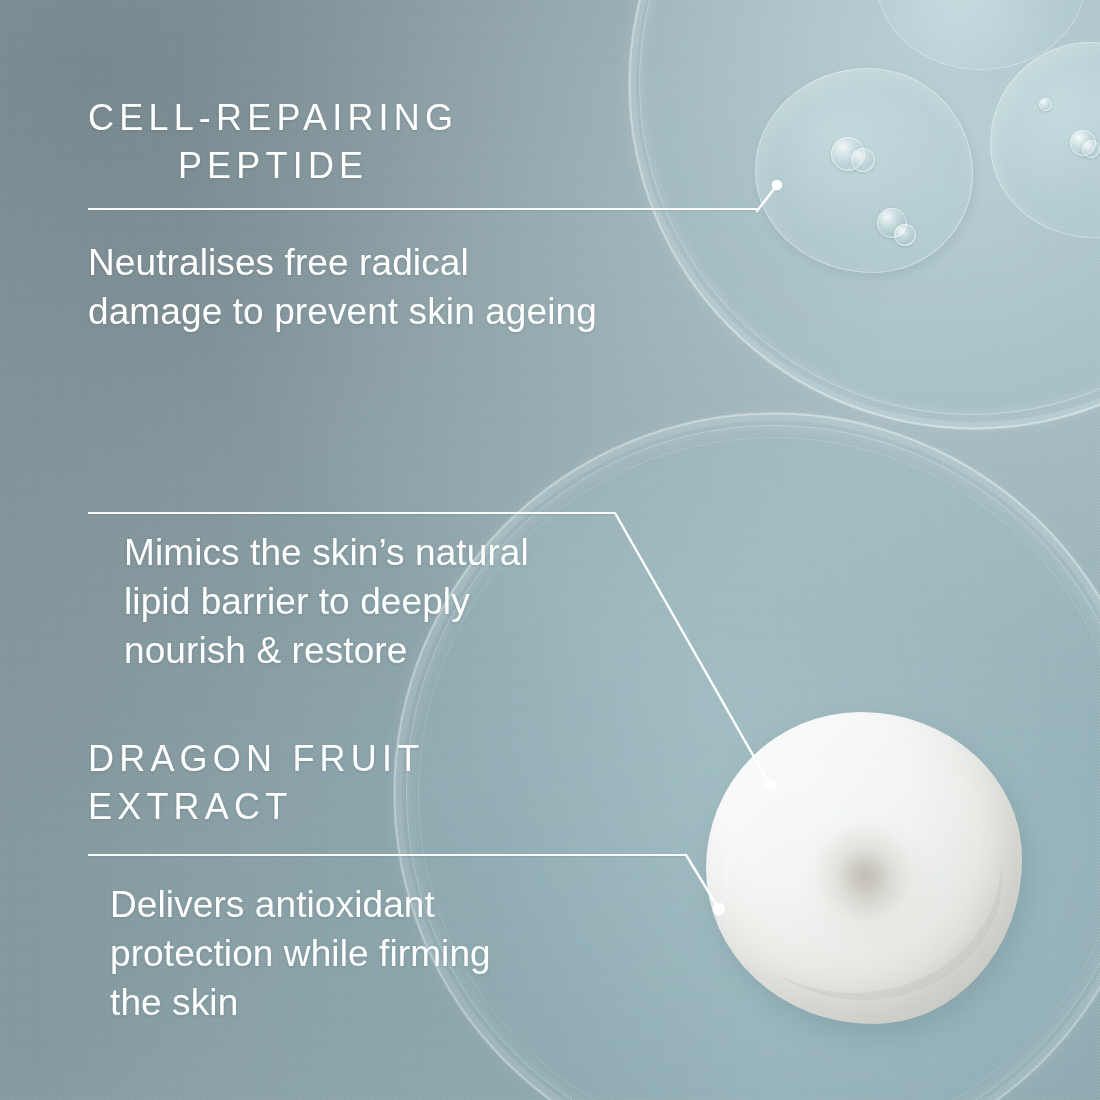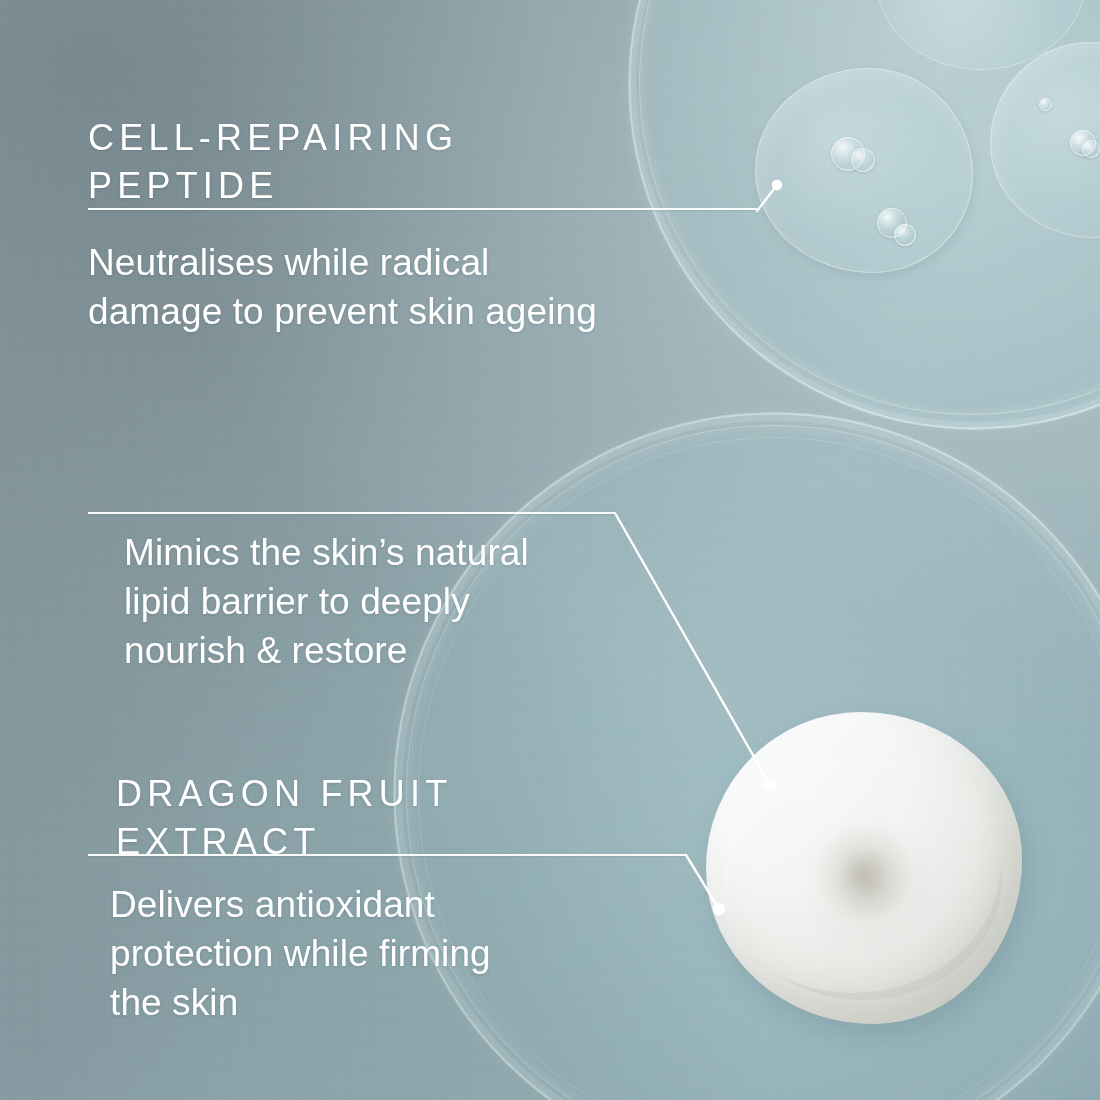--- a/index.html
+++ b/index.html
@@ -178,23 +178,23 @@
   .body {
     color: #ffffff;
     font-size: 37px;
     font-weight: 300;
     letter-spacing: 0.1px;
     line-height: 49px;
     white-space: pre-line;
     text-shadow: 0 1px 3px rgba(60,80,88,0.22);
   }
 
-  #block-1 { top: 114px; }
+  #block-1 { top: 94px; text-align: center; }
   #block-2 { top: 396px; }
-  #block-3 { top: 770px; margin-left: 28px; }
+  #block-3 { top: 735px; }
 
   #rule-1 { left: 88px; top: 208px; width: 669px; }
   #rule-2 { left: 88px; top: 512px; width: 527px; }
   #rule-3 { left: 88px; top: 854px; width: 598px; }
 
   #body-1 { position: absolute; left: 88px; top: 238px; }
   #body-2 { position: absolute; left: 88px; top: 528px; margin-left: 36px; }
   #body-3 { position: absolute; left: 88px; top: 880px; margin-left: 22px; }
 
   
@@ -242,21 +242,21 @@
       <circle cx="770" cy="785" r="6.2"></circle>
       <circle cx="719" cy="909" r="6.2"></circle>
     </g>
   </svg>
 
   <div class="block" id="block-1">
     <div class="heading">CELL-REPAIRING
 PEPTIDE</div>
   </div>
   <div class="rule" id="rule-1"></div>
-  <div class="body" id="body-1">Neutralises while radical
+  <div class="body" id="body-1">Neutralises free radical
 damage to prevent skin ageing</div>
 
   <div class="rule" id="rule-2"></div>
   <div class="body" id="body-2">Mimics the skin’s natural
 lipid barrier to deeply
 nourish &amp; restore</div>
 
   <div class="block" id="block-3">
     <div class="heading">DRAGON FRUIT
 EXTRACT</div>

